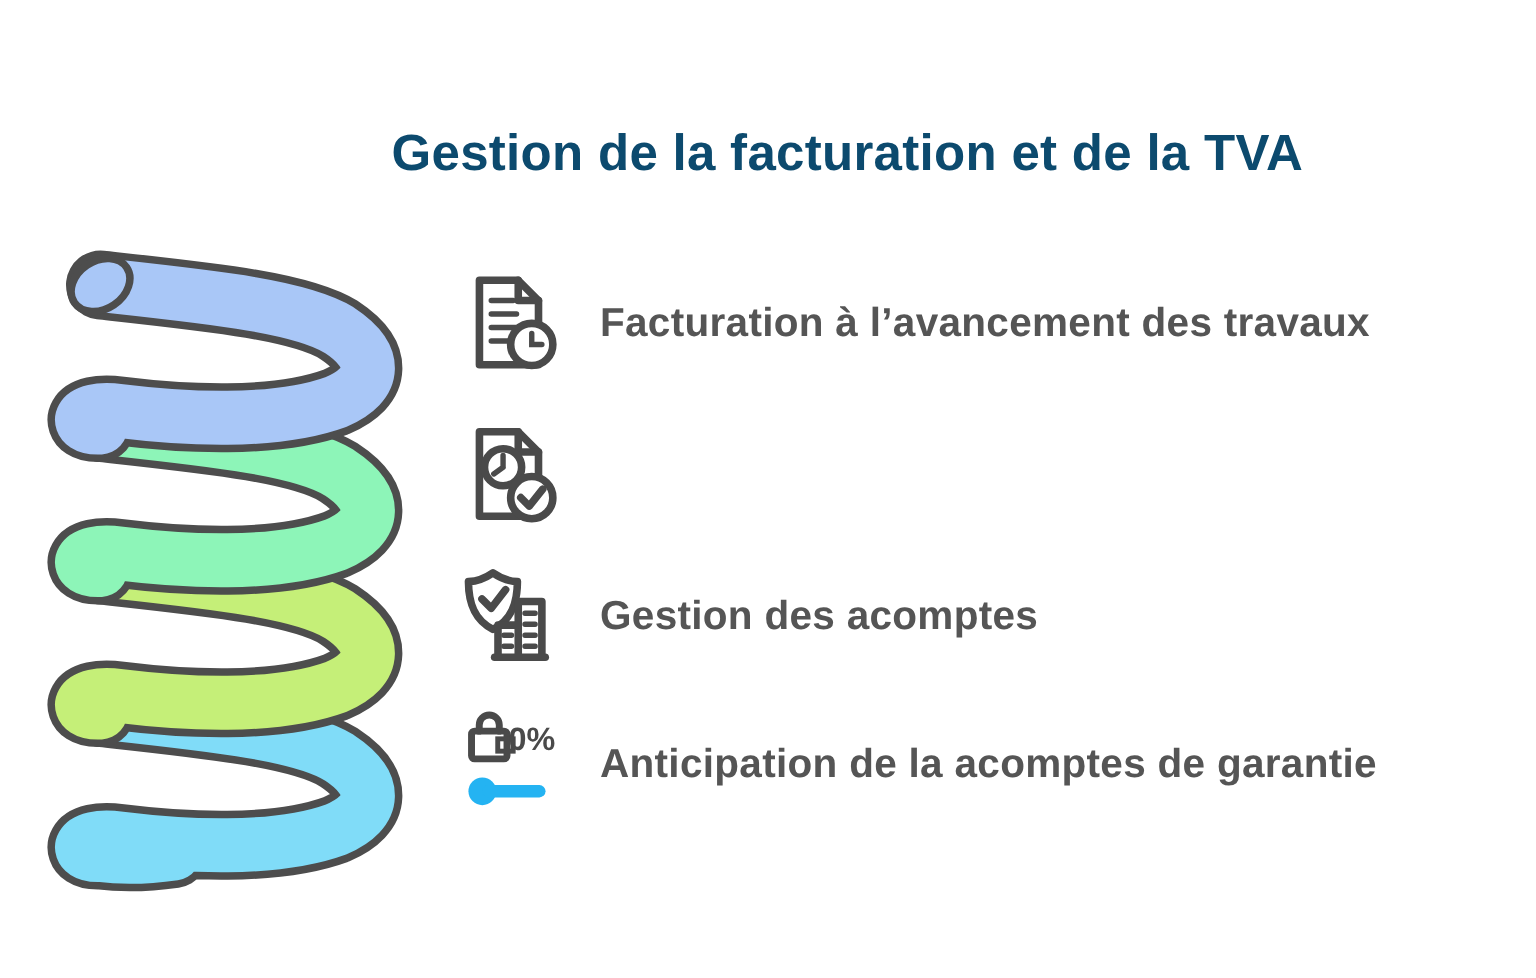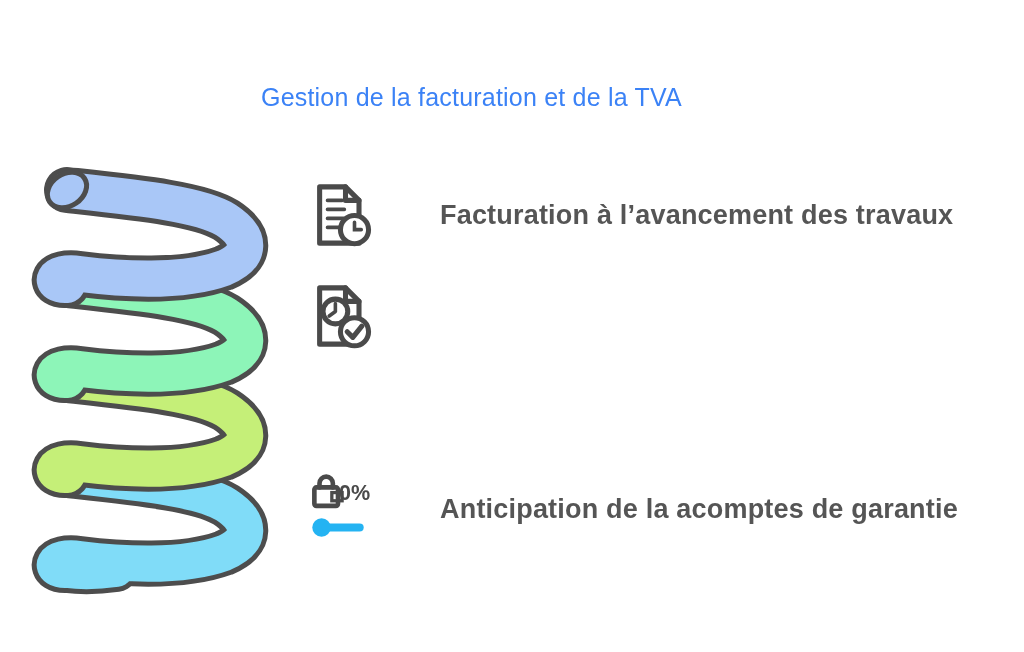--- a/index.html
+++ b/index.html
@@ -9,23 +9,23 @@
     background: #ffffff;
     font-family: "Liberation Sans", sans-serif;
     overflow: hidden;
   }
   .canvas { position: absolute; inset: 0; }
 
   .page-title {
     position: absolute;
     left: 261px;
     top: 83px;
-    font-size: 25px;
-    font-weight: 400;
-    color: #3b82f6;
+    font-size: 34px;
+    font-weight: 700;
+    color: #0c4a6e;
     letter-spacing: 0.2px;
     white-space: nowrap;
   }
 
   .spiral-wrap {
     position: absolute;
     left: 20px;
     top: 140px;
     width: 270px;
     height: 460px;
@@ -34,21 +34,20 @@
   .tube-o { fill: none; stroke: #4d4d4d; stroke-width: 46; stroke-linecap: round; stroke-linejoin: round; }
   .tube-c { fill: none; stroke-width: 36; stroke-linecap: round; stroke-linejoin: round; }
   .cap    { stroke: #4d4d4d; stroke-width: 5; }
 
   .row {
     position: absolute;
     left: 305px;
     height: 80px;
     display: flex;
     align-items: center;
-    gap: 40px;
   }
   .row-1 { top: 175px; }
   .row-2 { top: 276px; }
   .row-3 { top: 370px; }
   .row-4 { top: 469px; }
 
   .icon-box {
     width: 80px;
     flex: 0 0 80px;
     display: flex;
@@ -114,20 +113,34 @@
         <path class="ic" d="M13 7 H36 L48 19 V57 H13 Z"></path>
         <path class="ic" d="M36 7 V19 H48"></path>
         <circle class="ic" cx="27" cy="28" r="11"></circle>
         <path class="ic-thin" d="M27 28 V21 M27 28 L21.5 32"></path>
         <circle class="ic ic-fill-white" cx="44" cy="46" r="12.5"></circle>
         <path class="ic" d="M37.5 46 L42.5 51 L50.5 41"></path>
       </svg>
     </span>
   </div>
 
+  <div class="row row-3">
+    <span class="icon-box">
+      <svg width="72" height="72" viewBox="0 0 64 64">
+        <path class="ic" d="M21 7 C26 10.5 31 12 35.5 12.2 C35.5 25 32 35 21 40.5 C10 35 6.5 25 6.5 12.2 C11 12 16 10.5 21 7 Z"></path>
+        <path class="ic" d="M14.5 22.5 L20 28 L28.5 17"></path>
+        <path class="ic" d="M36 57 V24 H50 V57"></path>
+        <path class="ic" d="M24 57 V38 H36"></path>
+        <path class="ic-thin" d="M40 31 H46 M40 37.5 H46 M40 44 H46 M40 50.5 H46"></path>
+        <path class="ic-thin" d="M27.5 44 H32 M27.5 50.5 H32"></path>
+        <path class="ic" d="M22 57 H52"></path>
+      </svg>
+    </span>
+    <span class="item-label">Gestion des acomptes</span>
+  </div>
 
   <div class="row row-4">
     <span class="icon-box">
       <svg width="66" height="74" viewBox="0 0 64 72">
         <path class="ic" d="M14 15 V11 A6.5 6.5 0 0 1 27 11 V15"></path>
         <rect class="ic" x="9" y="15" width="23" height="18" rx="2"></rect>
         <rect class="ic-thin" x="26" y="20" width="10" height="8"></rect>
         <text class="pct-text" x="33" y="27">0%</text>
         <g>
           <circle cx="16" cy="54" r="9" fill="#24b3f2"></circle>

